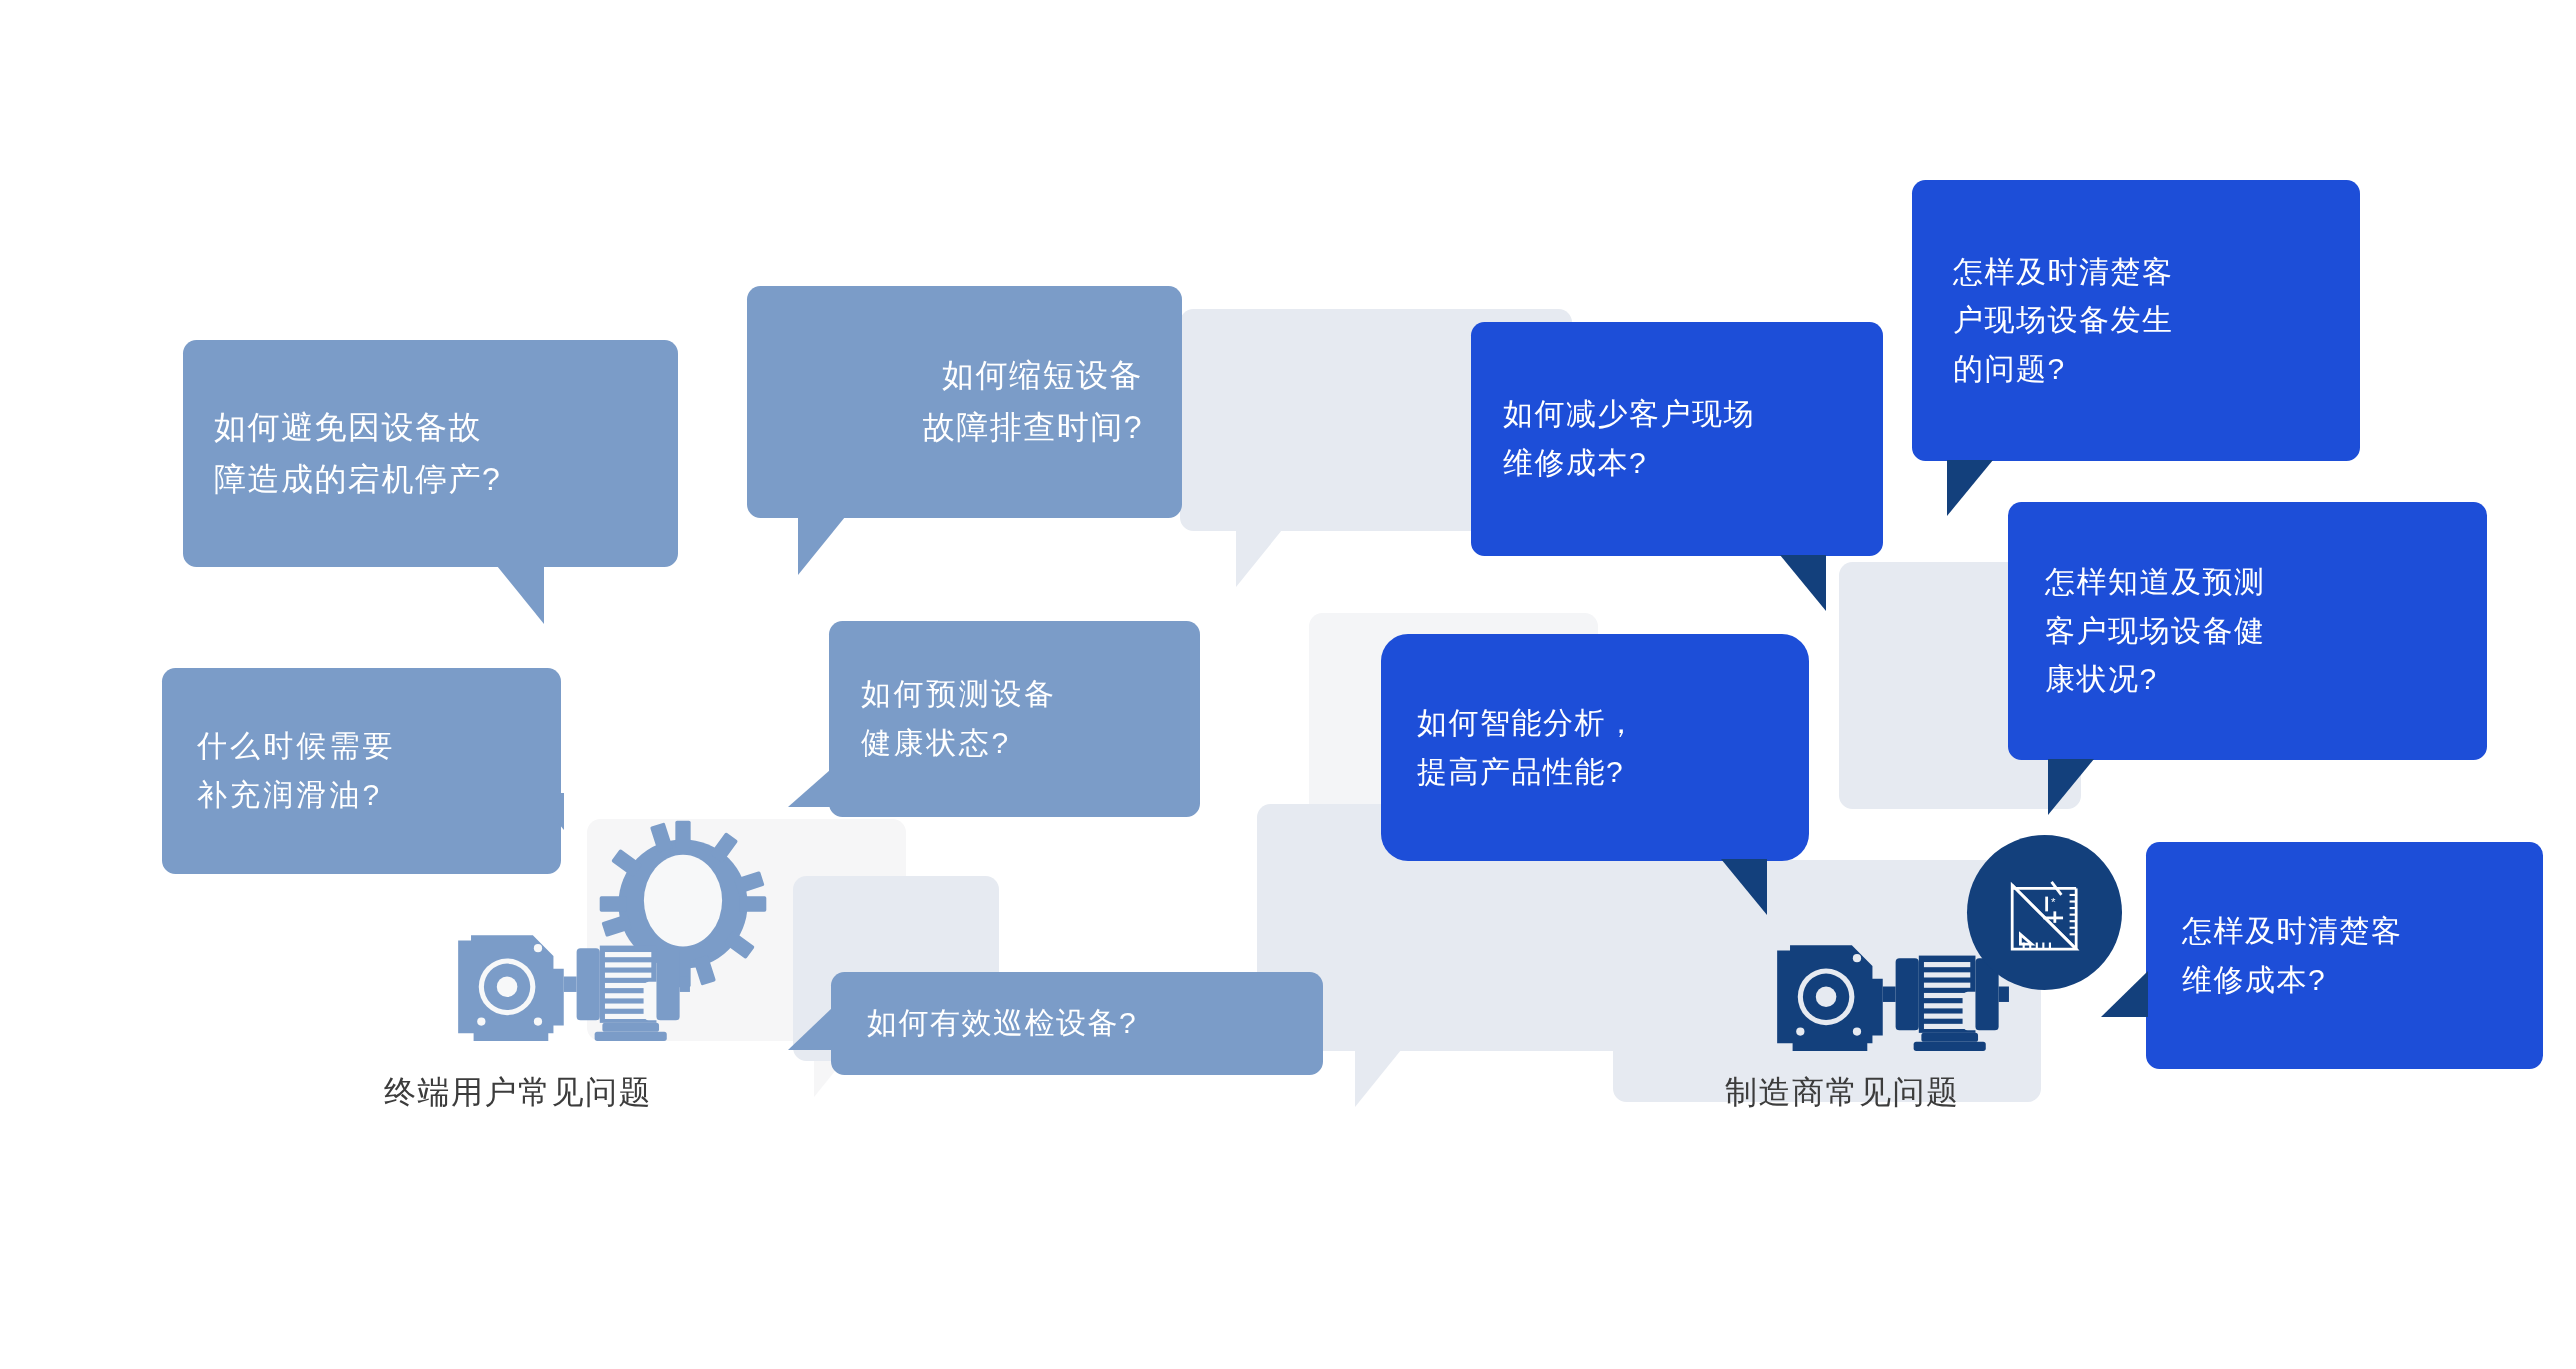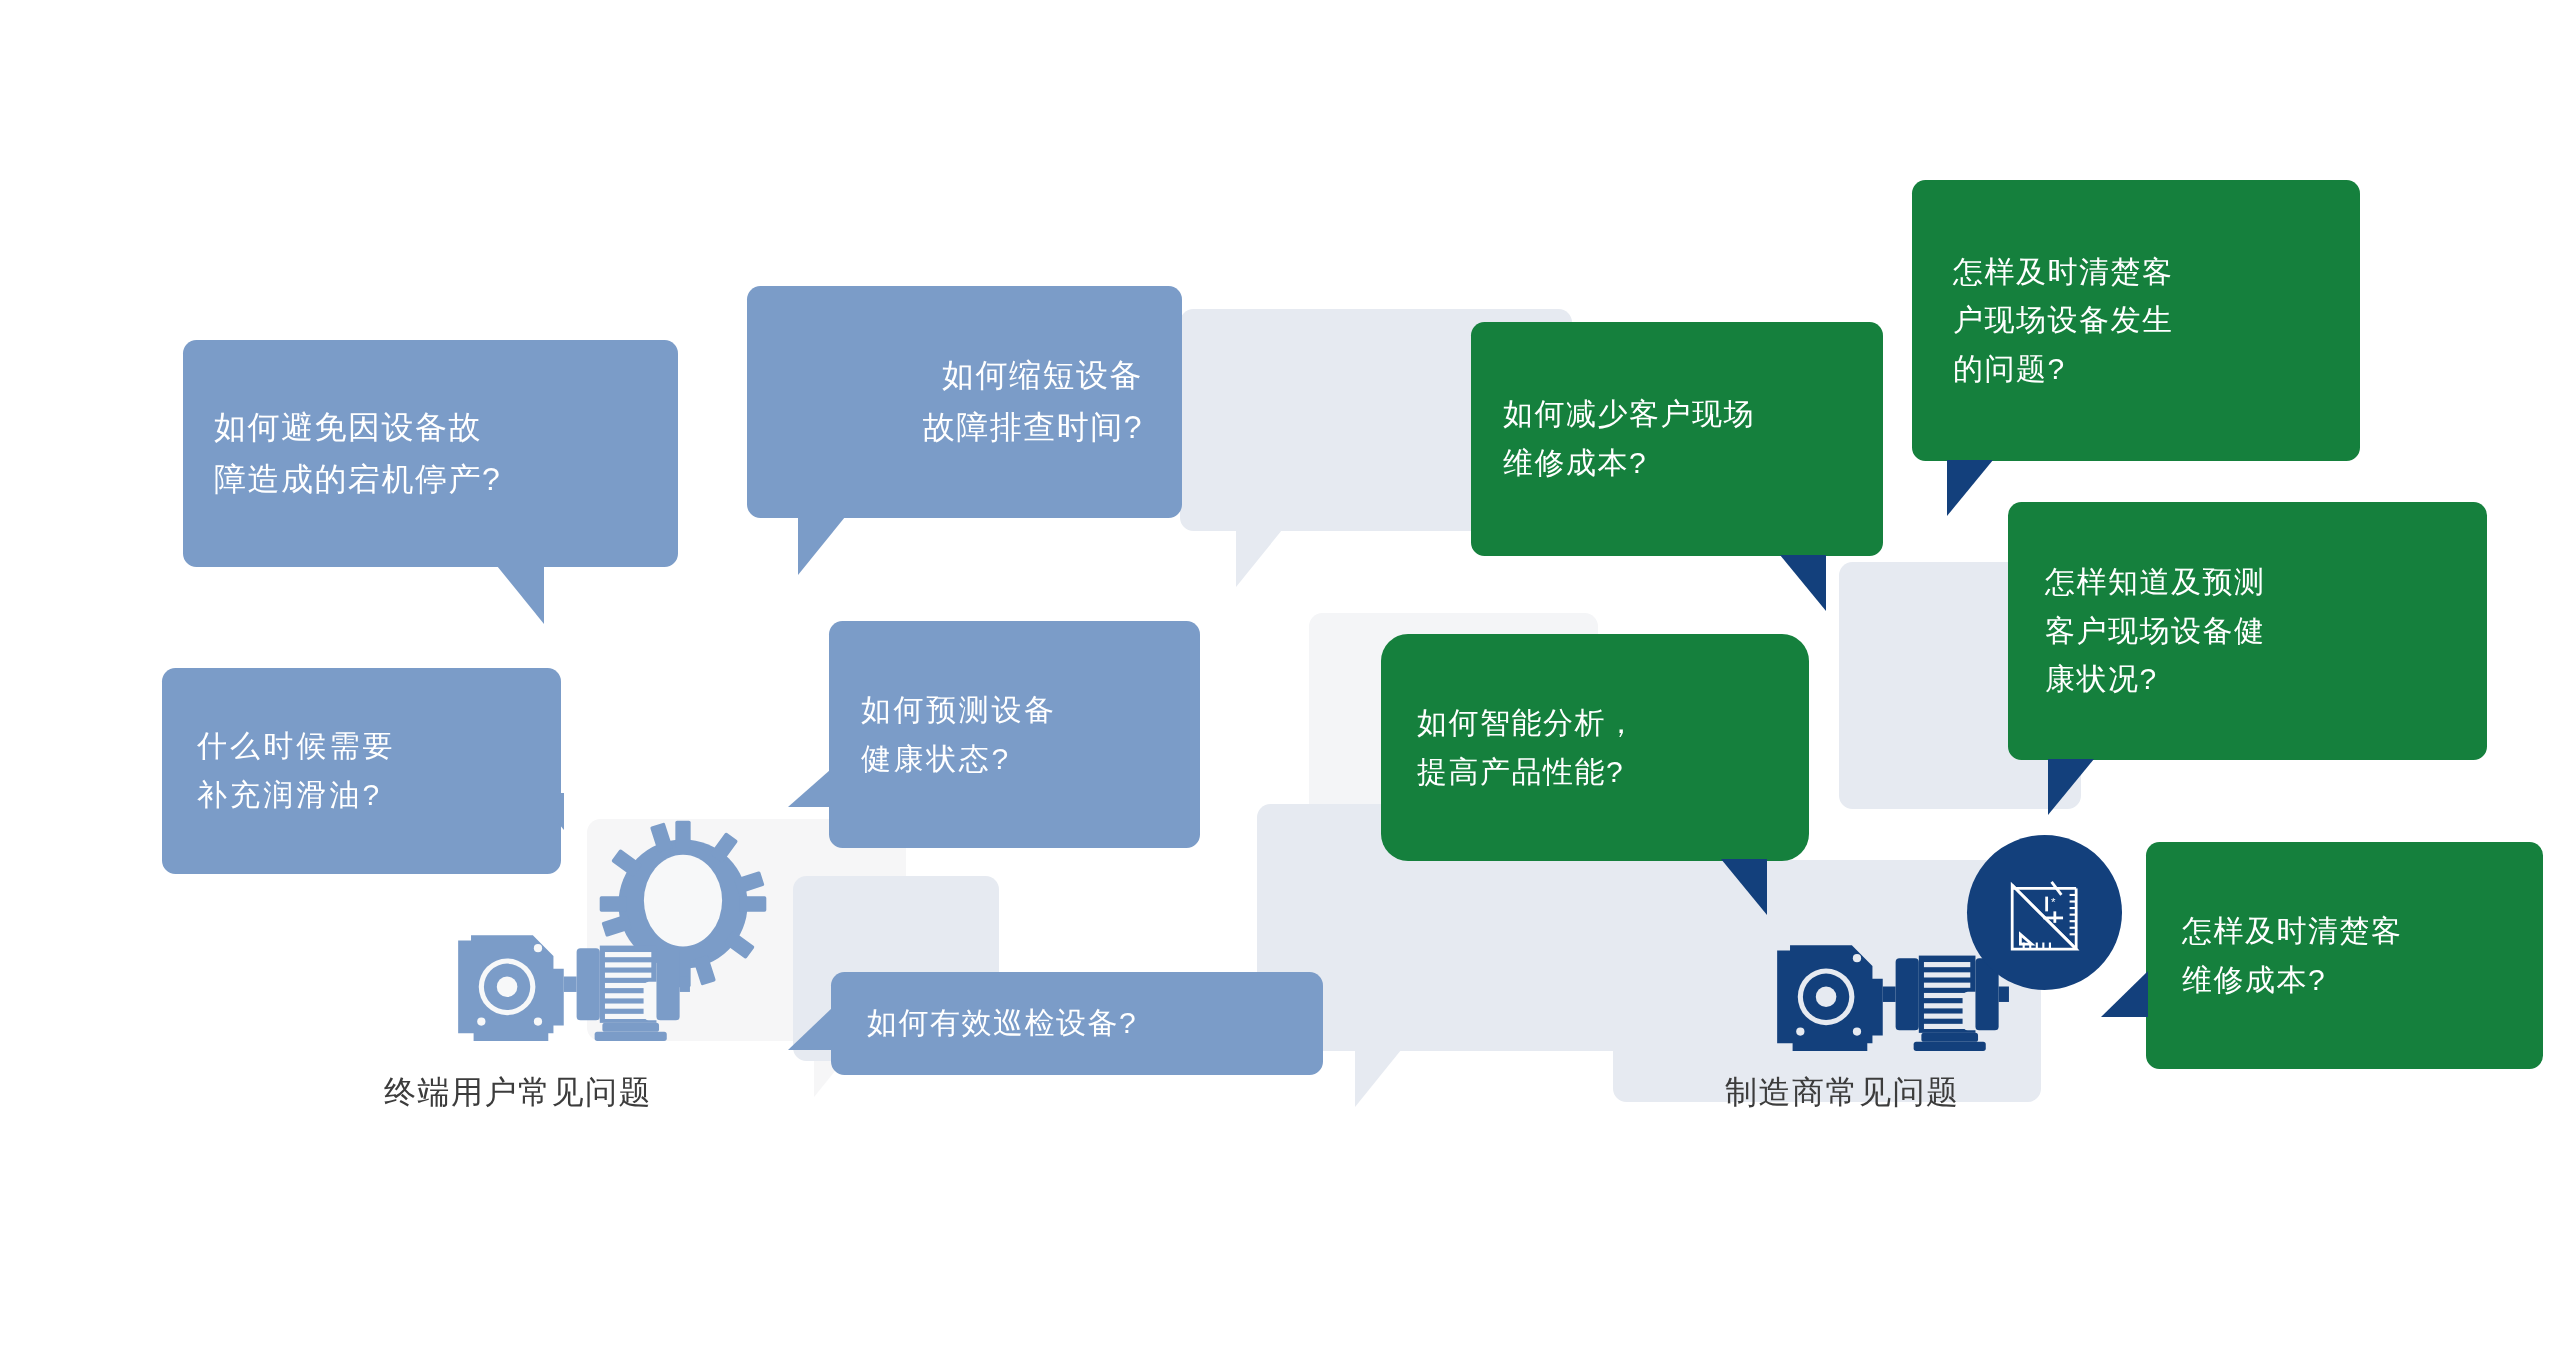--- a/index.html
+++ b/index.html
@@ -38,21 +38,21 @@
     flex-direction: column;
     justify-content: center;
   }
   .bubble .txt {
     color: #ffffff;
     font-weight: 400;
     white-space: pre-line;
     line-height: 1.62;
   }
   .bubble.light { background: #7b9cc8; }
-  .bubble.dark  { background: #15803d; }
+  .bubble.dark  { background: #1d4ed8; }
 
   
   .tail {
     position: absolute;
     width: 0;
     height: 0;
     border-style: solid;
   }
 
   
@@ -225,21 +225,21 @@
 故障排查时间?</div>
   </div>
   <div class="tail" style="left:798px; top:517px; border-width:0 0 58px 47px; border-color:transparent transparent transparent #7b9cc8;"></div>
 
   <div class="bubble light" style="left:162px; top:668px; width:399px; height:206px; padding:0 35px;">
     <div class="txt" style="font-size:30px; letter-spacing:3.1px;">什么时候需要
 补充润滑油?</div>
   </div>
   <div class="tail" style="left:533px; top:793px; border-width:37px 0 0 31px; border-color:#7b9cc8 transparent transparent transparent;"></div>
 
-  <div class="bubble light" style="left:829px; top:621px; width:371px; height:227px; padding:0 32px;">
+  <div class="bubble light" style="left:829px; top:621px; width:371px; height:196px; padding:0 32px;">
     <div class="txt" style="font-size:30px; letter-spacing:2.6px;">如何预测设备
 健康状态?</div>
   </div>
   <div class="tail" style="left:788px; top:770px; border-width:0 0 37px 42px; border-color:transparent transparent #7b9cc8 transparent;"></div>
 
   <div class="bubble light" style="left:831px; top:972px; width:492px; height:103px; padding:0 36px;">
     <div class="txt" style="font-size:30px; letter-spacing:1.5px;">如何有效巡检设备?</div>
   </div>
   <div class="tail" style="left:788px; top:1008px; border-width:0 0 42px 44px; border-color:transparent transparent #7b9cc8 transparent;"></div>
 

